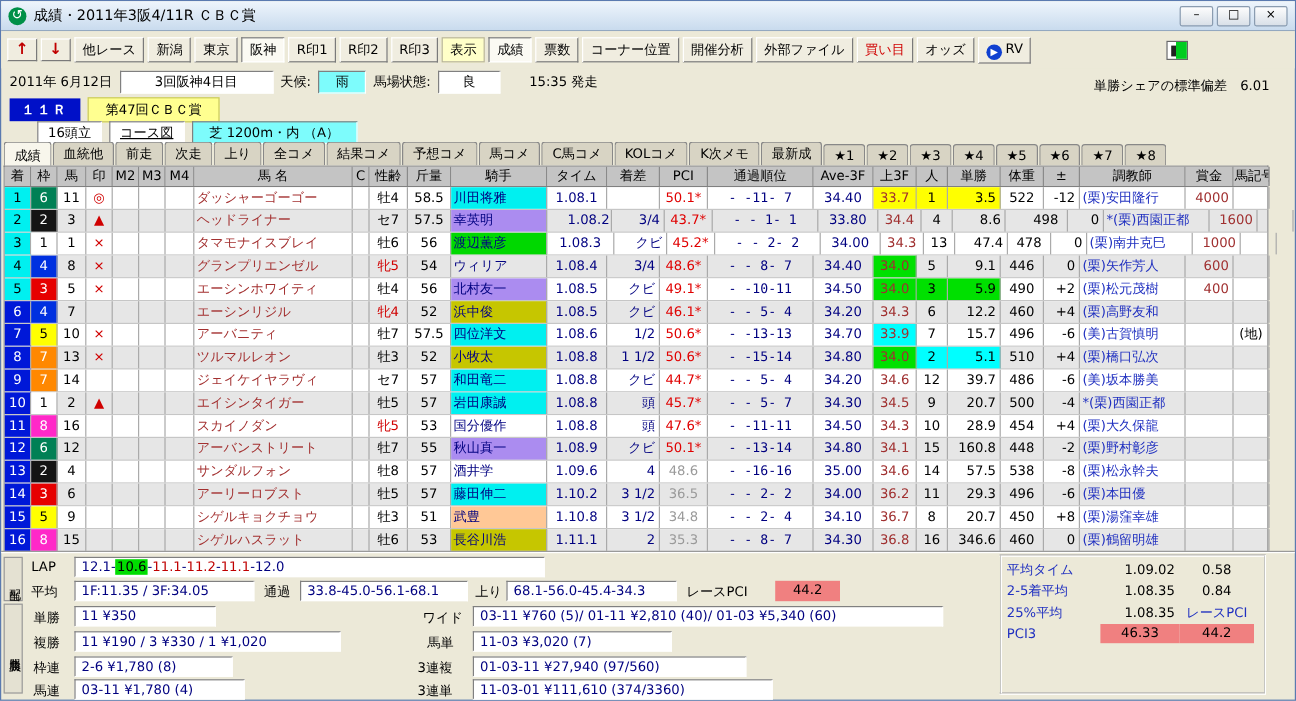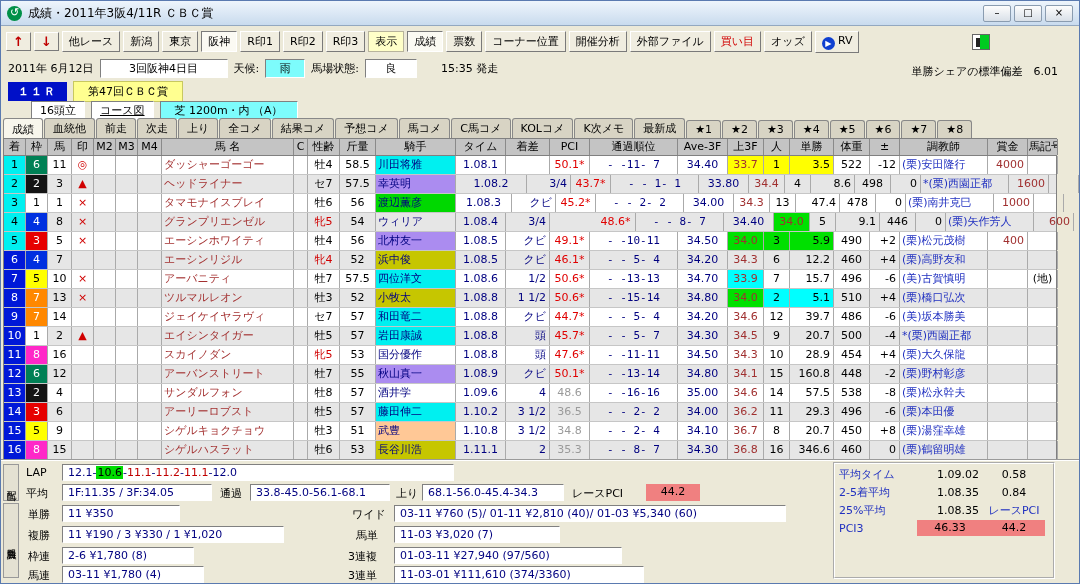--- a/index.html
+++ b/index.html
@@ -243,29 +243,29 @@
       <div class="cell" style="width: 24px;">3</div>
       <div class="cell mk" style="width: 22px;">▲</div>
       <div class="cell" style="width: 22px;"></div>
       <div class="cell" style="width: 22px;"></div>
       <div class="cell" style="width: 24px;"></div>
       <div class="cell l nm" style="width: 132px;">ヘッドライナー</div>
       <div class="cell" style="width: 14px;"></div>
       <div class="cell" style="width: 32px;">セ7</div>
       <div class="cell" style="width: 36px;">57.5</div>
       <div class="cell l jk" style="width: 80px; background: rgb(171, 140, 240);">幸英明</div>
-      <div class="cell nv" style="width: 71px;">1.08.2</div>
+      <div class="cell nv" style="width: 54px; text-align: right;">1.08.2</div>
       <div class="cell r nv" style="width: 44px;">3/4</div>
       <div class="cell pcir" style="width: 40px;">43.7*</div>
       <div class="cell nv mono" style="width: 88px;">- - 1- 1</div>
       <div class="cell nv" style="width: 50px;">33.80</div>
       <div class="cell l3" style="width: 36px;">34.4</div>
       <div class="cell" style="width: 26px;">4</div>
       <div class="cell r" style="width: 44px;">8.6</div>
-      <div class="cell" style="width: 36px;">498</div>
+      <div class="cell" style="width: 36px; margin-left: 16px;">498</div>
       <div class="cell r" style="width: 30px;">0</div>
       <div class="cell l trn" style="width: 88px;">*(栗)西園正都</div>
       <div class="cell r pz" style="width: 40px;">1600</div>
       <div class="cell" style="width: 30px;"></div>
     </div>
     <div class="trow">
       <div class="cell posA" style="width: 22px;">3</div>
       <div class="cell wk1" style="width: 22px;">1</div>
       <div class="cell" style="width: 24px;">1</div>
       <div class="cell mk" style="width: 22px;">×</div>
@@ -299,21 +299,21 @@
       <div class="cell" style="width: 22px;"></div>
       <div class="cell" style="width: 22px;"></div>
       <div class="cell" style="width: 24px;"></div>
       <div class="cell l nm" style="width: 132px;">グランプリエンゼル</div>
       <div class="cell" style="width: 14px;"></div>
       <div class="cell redchar" style="width: 32px;">牝5</div>
       <div class="cell" style="width: 36px;">54</div>
       <div class="cell l jk redchar" style="width: 80px;">ウィリア</div>
       <div class="cell nv" style="width: 50px;">1.08.4</div>
       <div class="cell r nv" style="width: 44px;">3/4</div>
-      <div class="cell pcir" style="width: 40px; margin-left: 46px;">48.6*</div>
+      <div class="cell pcir" style="width: 40px;">48.6*</div>
       <div class="cell nv mono" style="width: 88px;">- - 8- 7</div>
       <div class="cell nv" style="width: 50px;">34.40</div>
       <div class="cell l3" style="width: 36px; background: rgb(0, 224, 0);">34.0</div>
       <div class="cell" style="width: 26px;">5</div>
       <div class="cell r" style="width: 44px;">9.1</div>
       <div class="cell" style="width: 36px;">446</div>
       <div class="cell r" style="width: 30px;">0</div>
       <div class="cell l trn" style="width: 88px;">(栗)矢作芳人</div>
       <div class="cell r pz" style="width: 40px;">600</div>
       <div class="cell" style="width: 30px;"></div>

